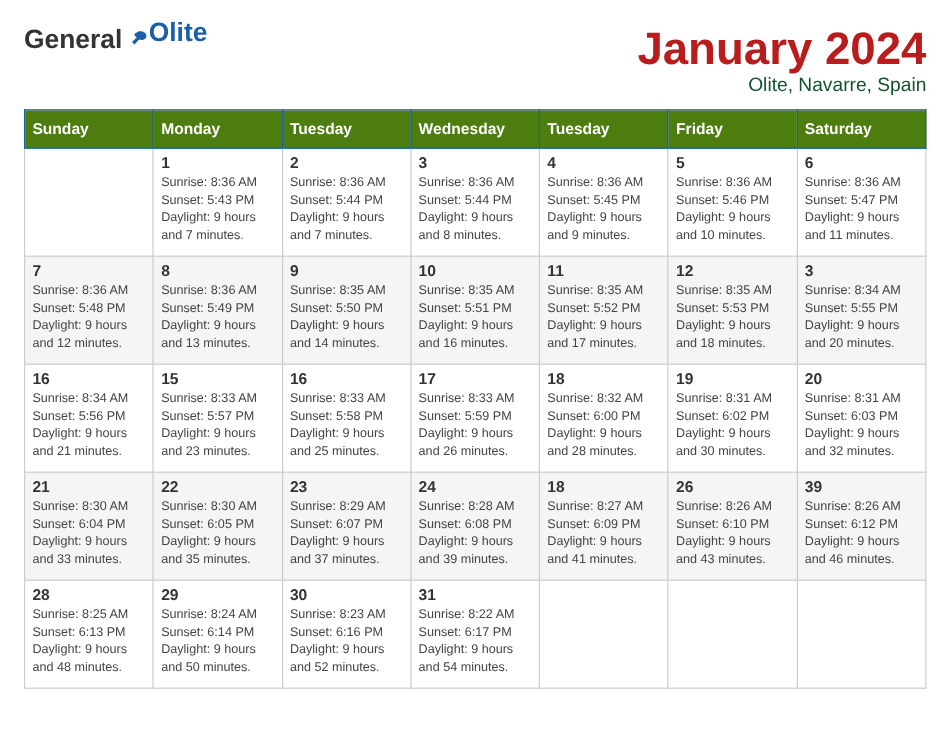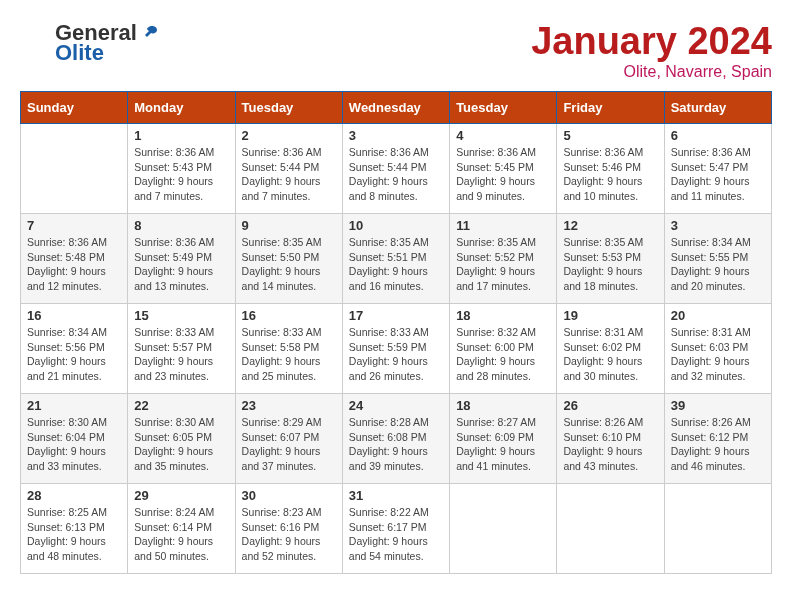--- a/index.html
+++ b/index.html
@@ -11,43 +11,42 @@
       padding: 20px;
     }
     .header-area {
       display: flex;
       justify-content: space-between;
       align-items: flex-start;
       margin-bottom: 10px;
     }
     .logo {
       display: flex;
-      flex-direction: column;
+      flex-direction: row;
       align-items: flex-start;
-      margin-left: 35px;
     }
     .title-area {
       text-align: right;
     }
     .month-title {
       font-size: 38px;
       font-weight: bold;
       color: #b91c1c;
     }
     .subtitle {
       font-size: 16px;
-      color: #be185d;
+      color: #14532d;
     }
     table {
       width: 100%;
       border-collapse: collapse;
       font-size: 11px;
     }
     thead tr {
-      background-color: #c2410c;
+      background-color: #4d7c0f;
       color: #fff;
       border-radius: 13px;
     }
     thead th {
       padding: 8px 6px;
       text-align: left;
       font-size: 13px;
       font-weight: bold;
       border: 1px solid #1a5fa8;
     }

